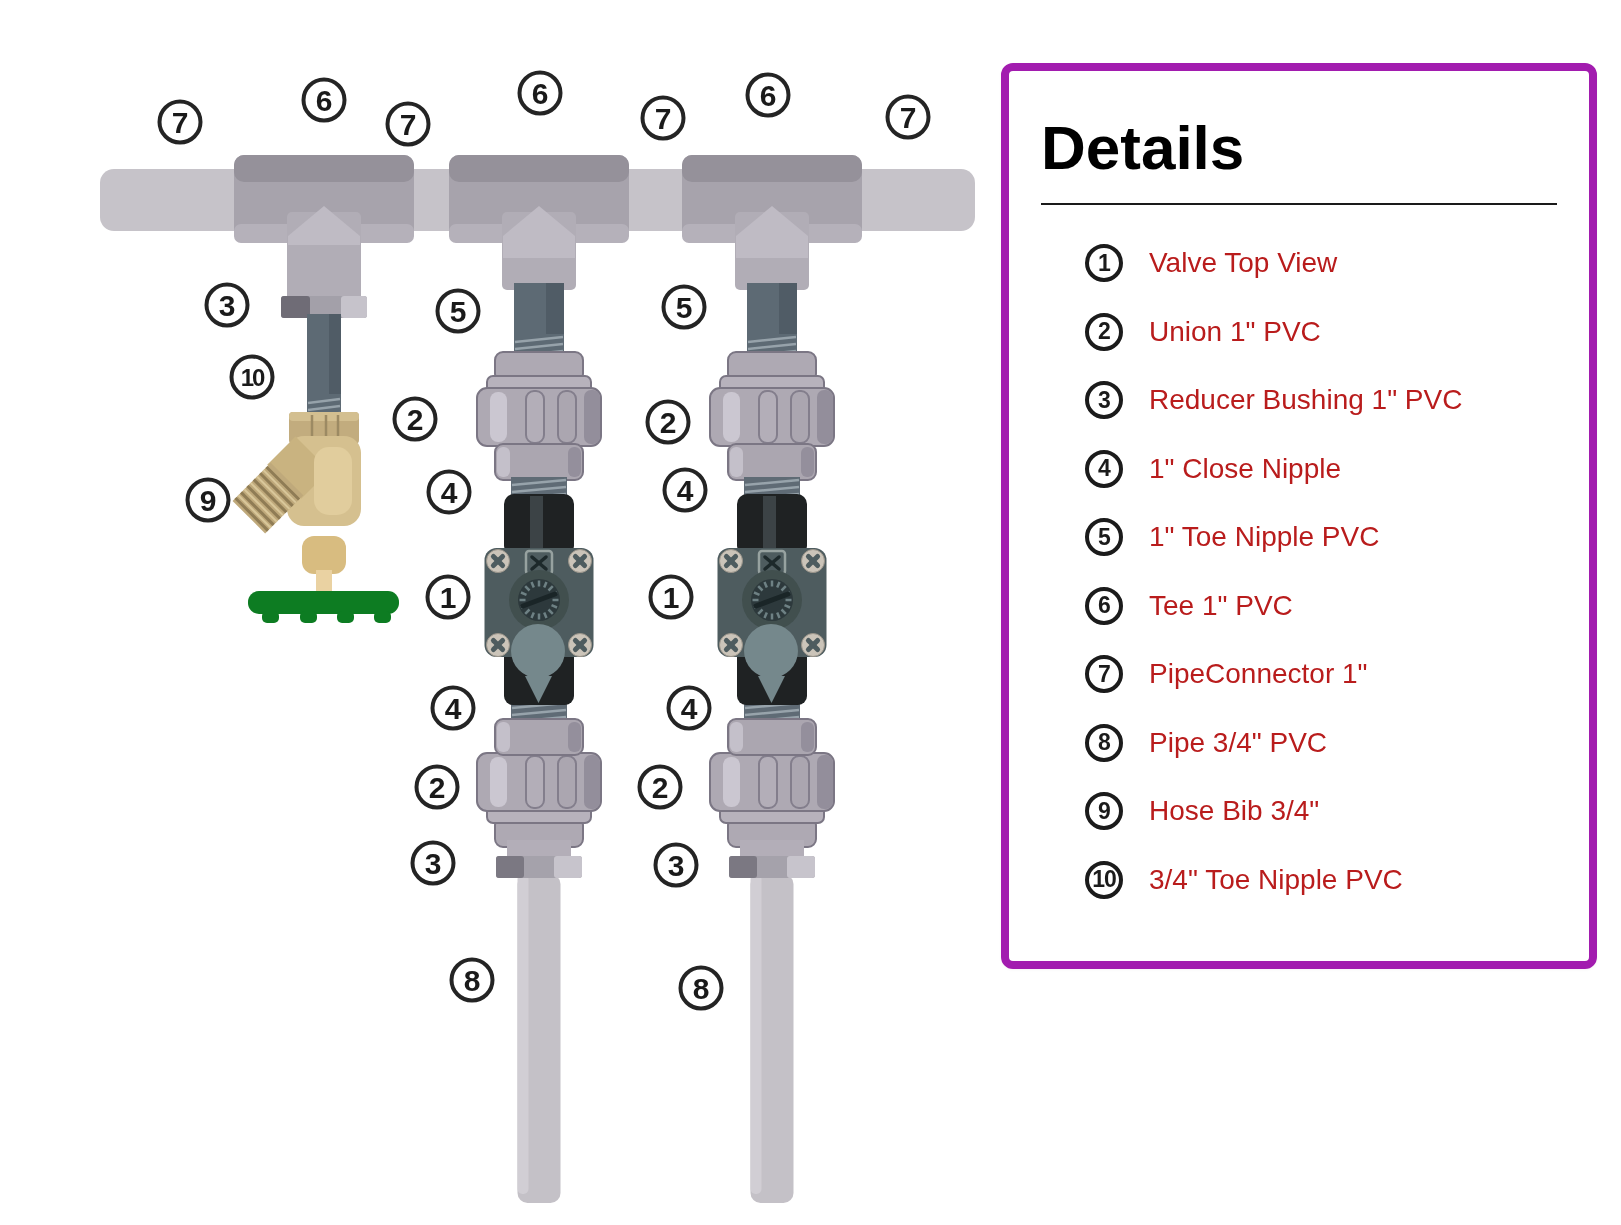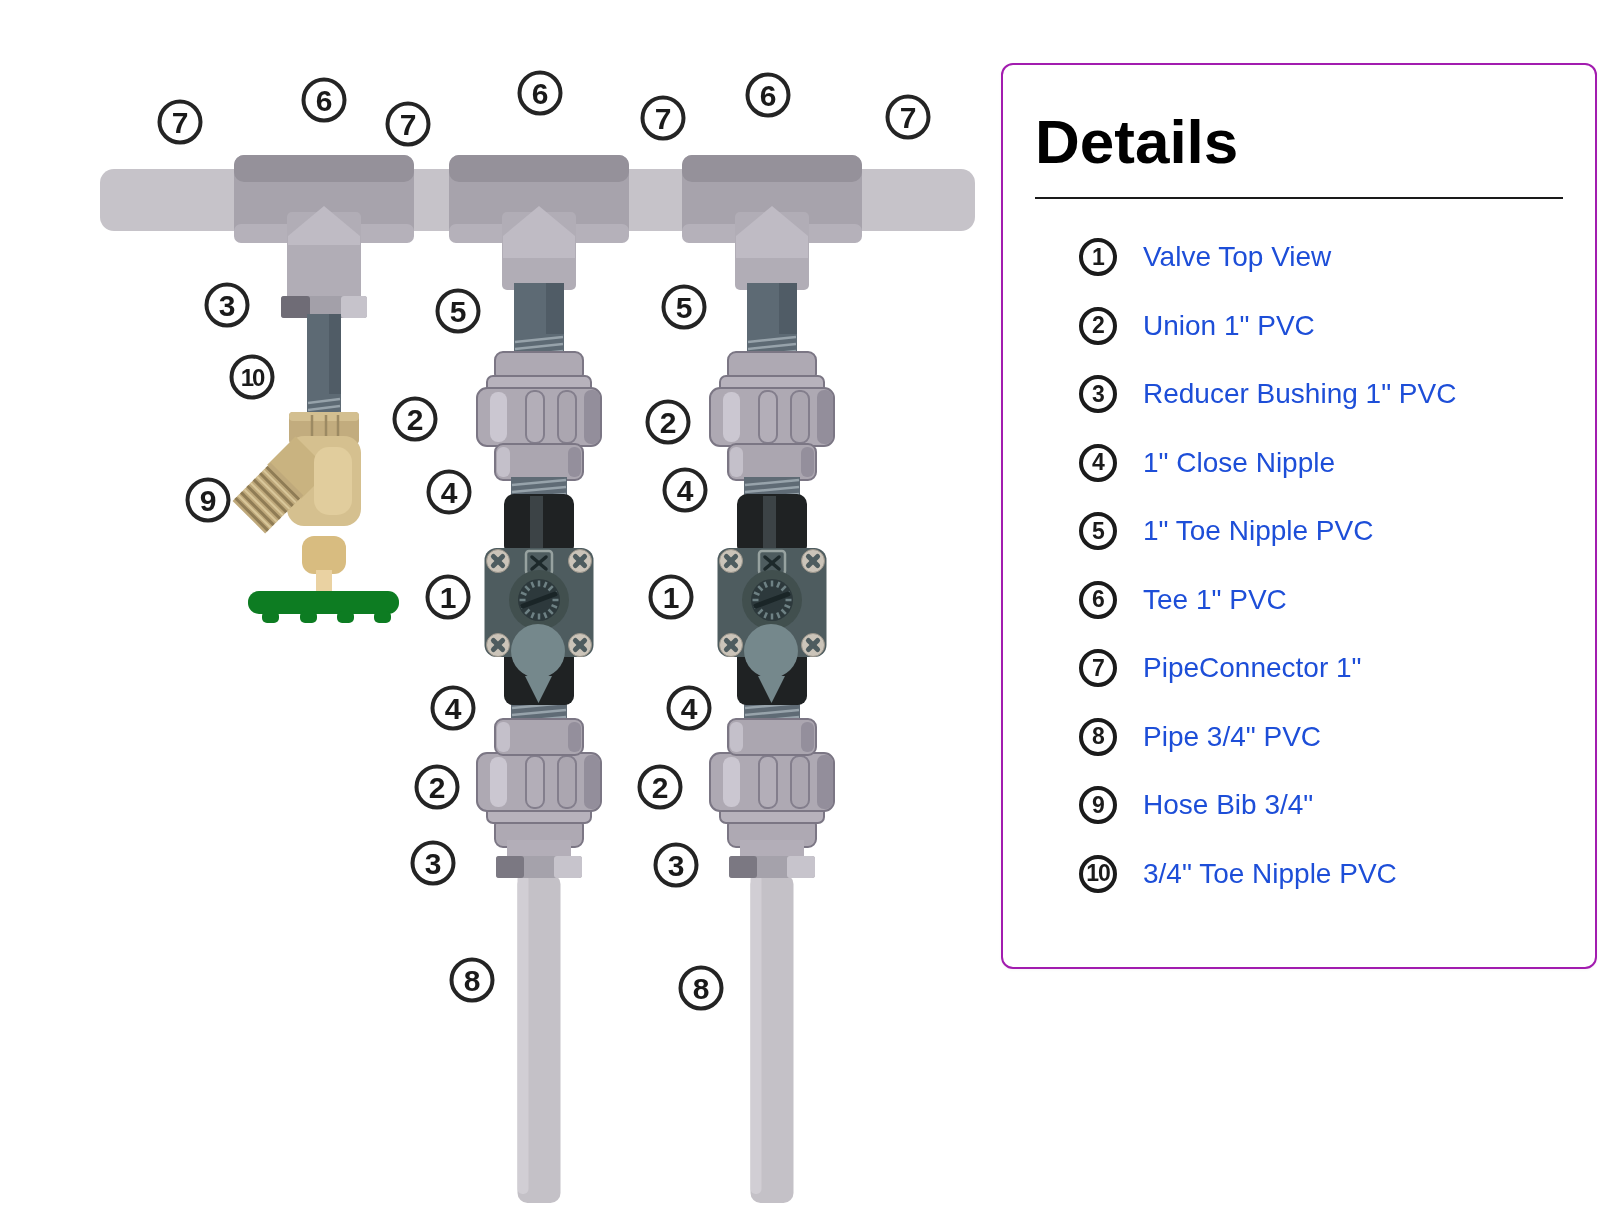--- a/index.html
+++ b/index.html
@@ -16,39 +16,39 @@
     display:flex; align-items:center; justify-content:center;
     font-weight:bold; font-size:30px; color:#1a1a1a;
     transform:translate(-50%,-50%); z-index:5;
   }
   .callout.two-digit { font-size:24px; letter-spacing:-2px; }
 
   
   .details-panel {
     position:absolute; left:1001px; top:63px; width:596px; height:906px;
     box-sizing:border-box; background:#ffffff;
-    border:2px solid #a21caf; border-radius:12px;
+    border:8px solid #a21caf; border-radius:12px;
     padding:32px; box-shadow:0 1px 3px rgba(0,0,0,0.04);
   }
   .details-title {
     margin:14px 0 0 0; font-size:62px; line-height:1; font-weight:bold; color:#000000;
   }
   .details-divider {
     border:none; border-top:2.5px solid #1a1a1a; margin:24px 0 0 0;
   }
   .legend { margin-top:24px; }
   .legend-item { display:flex; align-items:center; height:68.5px; }
   .legend-num {
     box-sizing:border-box; width:38px; height:38px; margin-left:44px;
     border:4px solid #1b1b1b; border-radius:50%;
     display:flex; align-items:center; justify-content:center;
     font-weight:bold; font-size:23px; color:#1b1b1b; flex:0 0 auto;
     letter-spacing:-1px;
   }
-  .legend-label { margin-left:26px; font-size:28px; color:#1d4ed8; }
+  .legend-label { margin-left:26px; font-size:28px; color:#b91c1c; }
 </style>
 </head>
 <body>
 
 <div class="stage">
 
   <svg class="diagram-svg" width="990" height="1225" viewBox="0 0 990 1225" xmlns="http://www.w3.org/2000/svg">
     <defs>
 
       <g id="teeFit">

